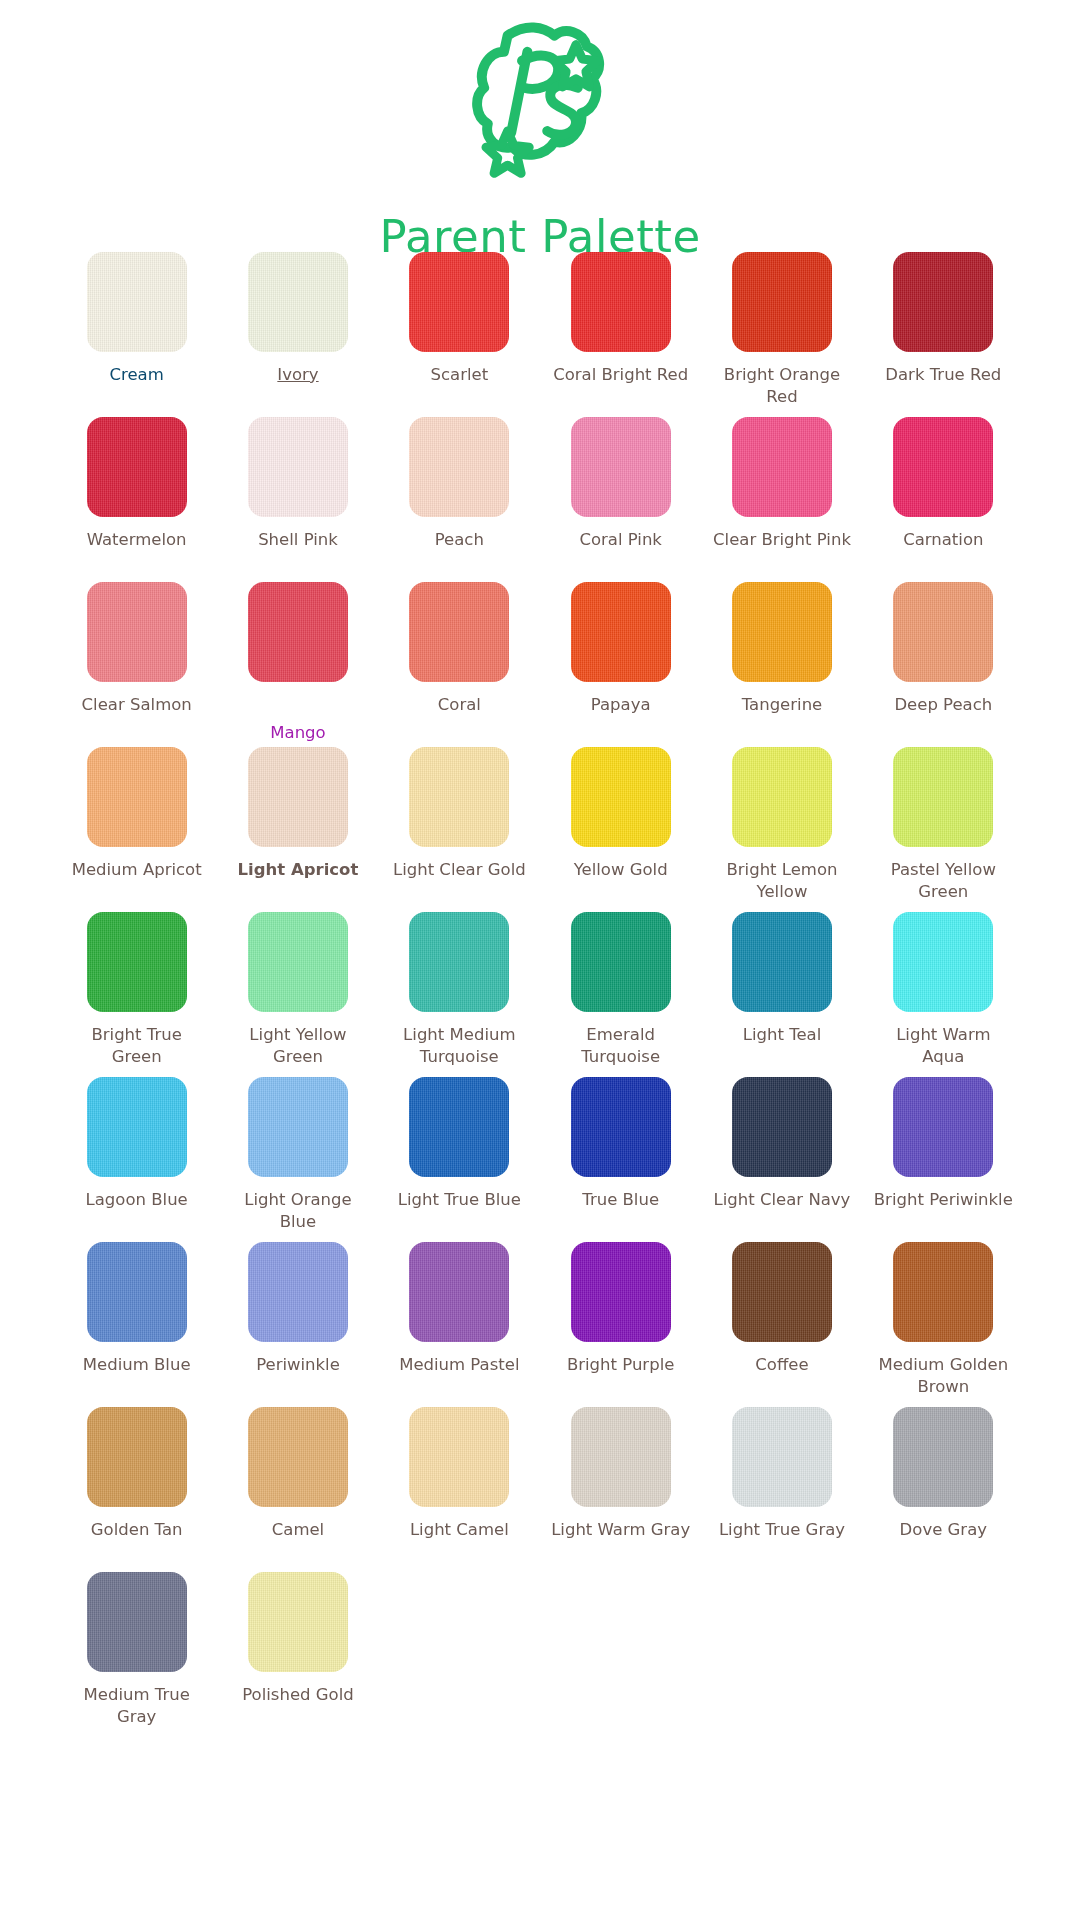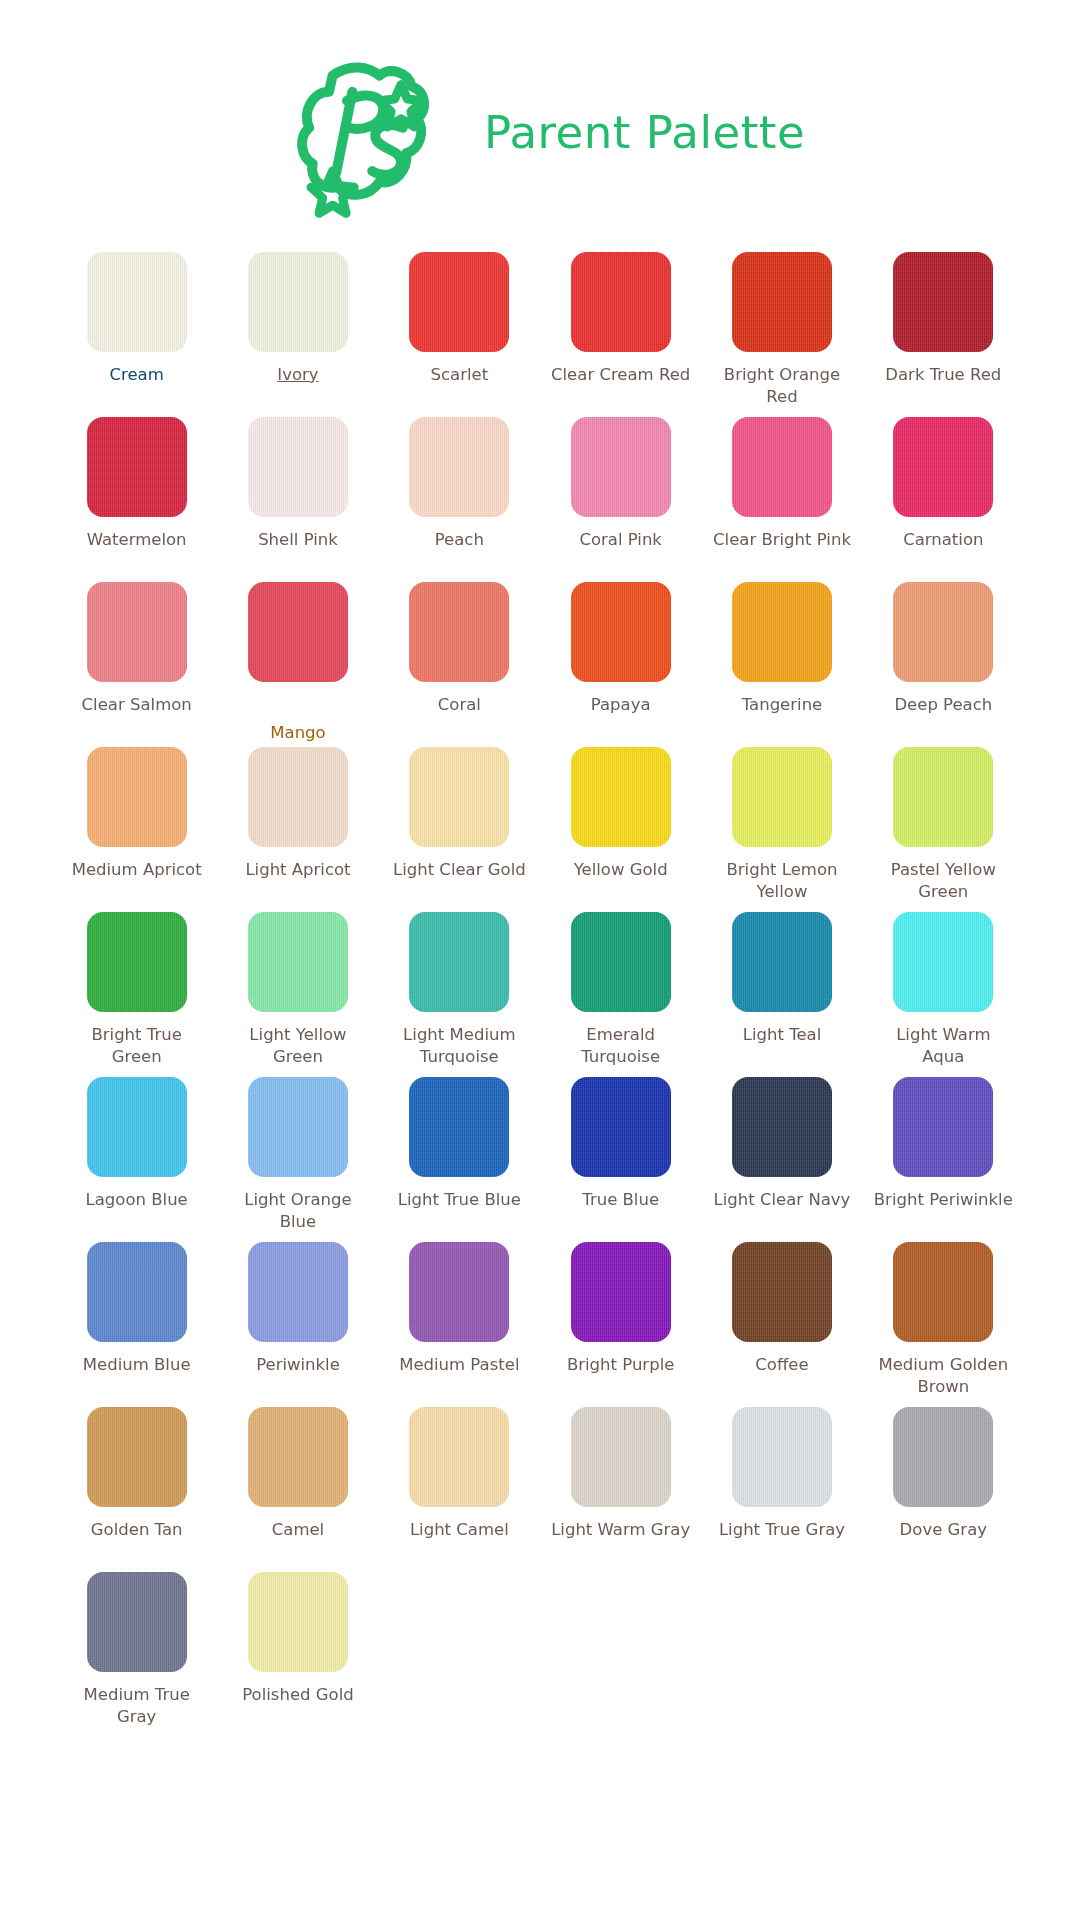--- a/index.html
+++ b/index.html
@@ -17,20 +17,21 @@
 
   
   .header {
     display: flex;
     align-items: center;
     justify-content: center;
     gap: 29px;
     padding-top: 70px;
     height: 200px;
     box-sizing: border-box;
+    flex-direction: column;
   }
   .logo {
     width: 180px;
     height: 180px;
     flex: 0 0 180px;
     position: relative;
     display: block;
   }
   .logo svg { display: block; width: 100%; height: 100%; }
 
@@ -150,21 +151,21 @@
     <div class="swatch-cell">
       <div class="swatch" style="background-color: rgb(240, 243, 225);"></div>
       <div class="swatch-label" style="color: rgb(107, 90, 84); text-decoration: underline;">Ivory</div>
     </div>
     <div class="swatch-cell">
       <div class="swatch" style="background-color: rgb(238, 50, 48);"></div>
       <div class="swatch-label" style="color: rgb(107, 90, 84);">Scarlet</div>
     </div>
     <div class="swatch-cell">
       <div class="swatch" style="background-color: rgb(235, 43, 43);"></div>
-      <div class="swatch-label" style="color: rgb(107, 90, 84);">Clear Cream Red</div>
+      <div class="swatch-label" style="color: rgb(107, 90, 84);">Coral Bright Red</div>
     </div>
     <div class="swatch-cell">
       <div class="swatch" style="background-color: rgb(217, 47, 19);"></div>
       <div class="swatch-label" style="color: rgb(107, 90, 84);">Bright Orange Red</div>
     </div>
     <div class="swatch-cell">
       <div class="swatch" style="background-color: rgb(175, 26, 40);"></div>
       <div class="swatch-label" style="color: rgb(107, 90, 84);">Dark True Red</div>
     </div>
     <div class="swatch-cell">
@@ -190,21 +191,21 @@
     <div class="swatch-cell">
       <div class="swatch" style="background-color: rgb(235, 37, 101);"></div>
       <div class="swatch-label" style="color: rgb(107, 90, 84);">Carnation</div>
     </div>
     <div class="swatch-cell">
       <div class="swatch" style="background-color: rgb(240, 128, 136);"></div>
       <div class="swatch-label" style="color: rgb(107, 90, 84);">Clear Salmon</div>
     </div>
     <div class="swatch-cell">
       <div class="swatch" style="background-color: rgb(228, 68, 87);"></div>
-      <div class="swatch-label" style="color: #a16207; margin-top: 40px;">Mango</div>
+      <div class="swatch-label" style="color: #a21caf; margin-top: 40px;">Mango</div>
     </div>
     <div class="swatch-cell">
       <div class="swatch" style="background-color: rgb(240, 117, 99);"></div>
       <div class="swatch-label" style="color: rgb(107, 90, 84);">Coral</div>
     </div>
     <div class="swatch-cell">
       <div class="swatch" style="background-color: rgb(240, 75, 24);"></div>
       <div class="swatch-label" style="color: rgb(107, 90, 84);">Papaya</div>
     </div>
     <div class="swatch-cell">
@@ -214,21 +215,21 @@
     <div class="swatch-cell">
       <div class="swatch" style="background-color: rgb(238, 155, 114);"></div>
       <div class="swatch-label" style="color: rgb(107, 90, 84);">Deep Peach</div>
     </div>
     <div class="swatch-cell">
       <div class="swatch" style="background-color: rgb(248, 175, 114);"></div>
       <div class="swatch-label" style="color: rgb(107, 90, 84);">Medium Apricot</div>
     </div>
     <div class="swatch-cell">
       <div class="swatch" style="background-color: rgb(244, 220, 202);"></div>
-      <div class="swatch-label" style="color: rgb(107, 90, 84);">Light Apricot</div>
+      <div class="swatch-label" style="color: rgb(107, 90, 84); font-weight: bold;">Light Apricot</div>
     </div>
     <div class="swatch-cell">
       <div class="swatch" style="background-color: rgb(250, 227, 168);"></div>
       <div class="swatch-label" style="color: rgb(107, 90, 84);">Light Clear Gold</div>
     </div>
     <div class="swatch-cell">
       <div class="swatch" style="background-color: rgb(251, 218, 22);"></div>
       <div class="swatch-label" style="color: rgb(107, 90, 84);">Yellow Gold</div>
     </div>
     <div class="swatch-cell">

